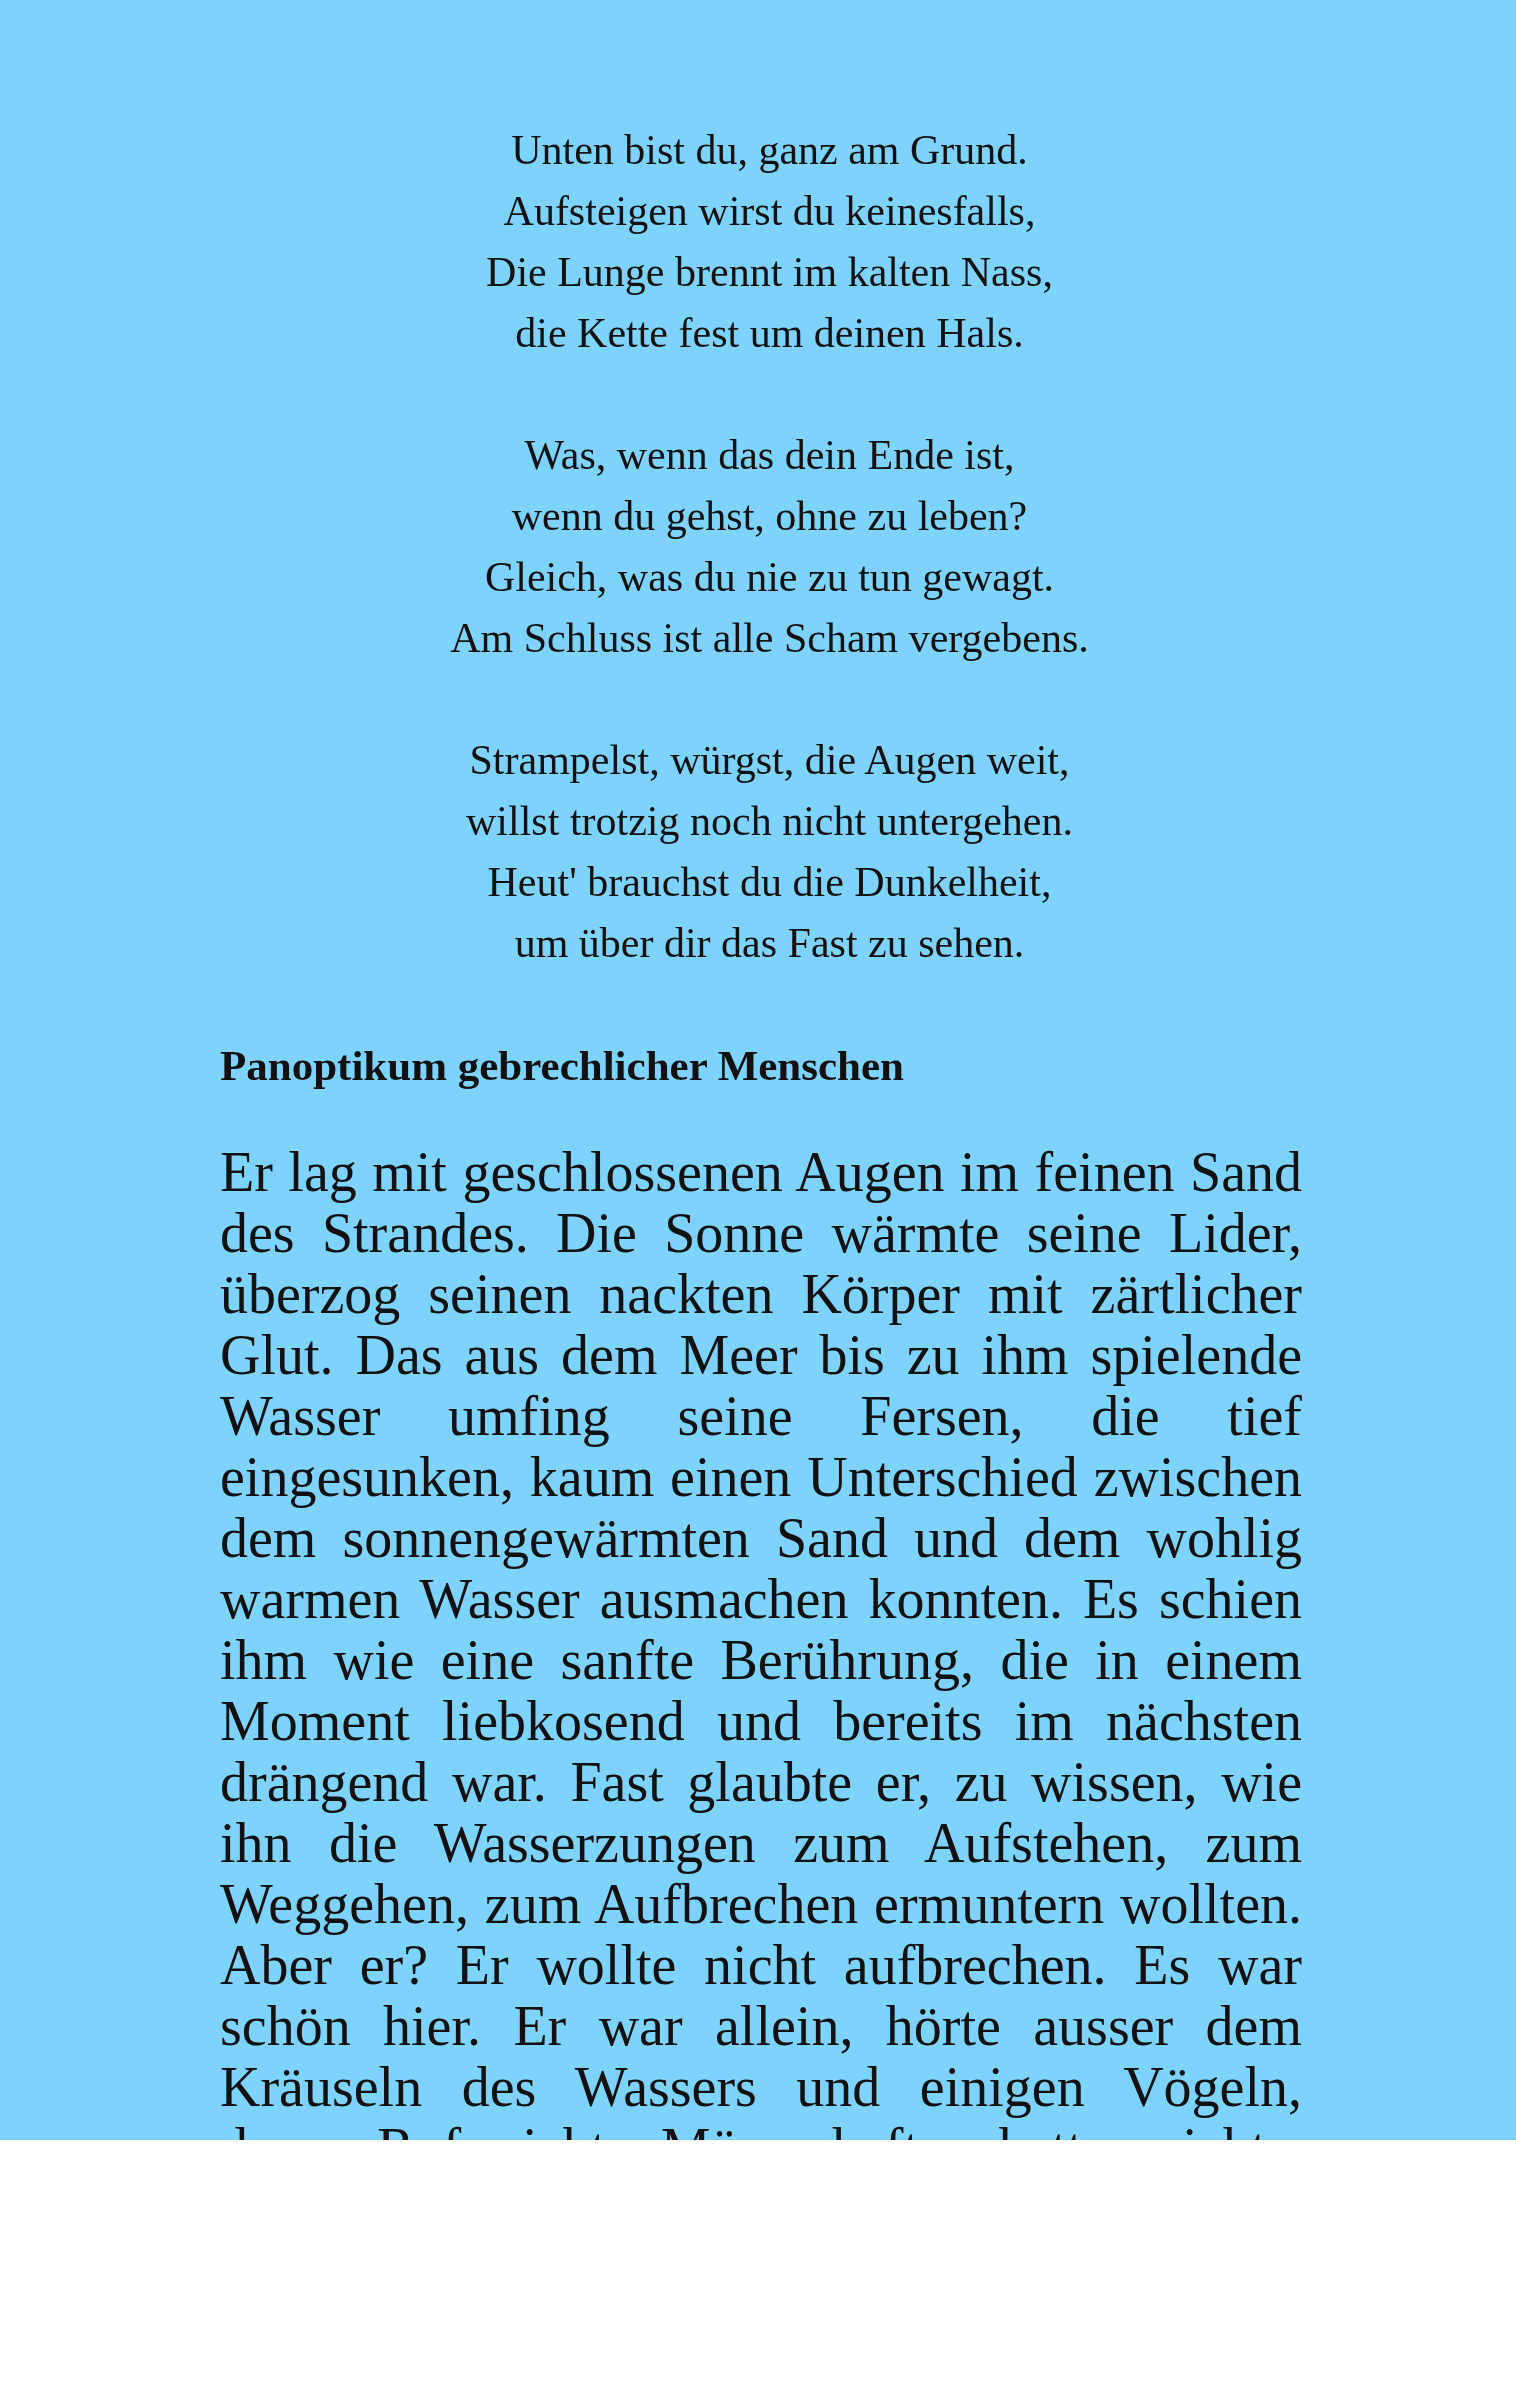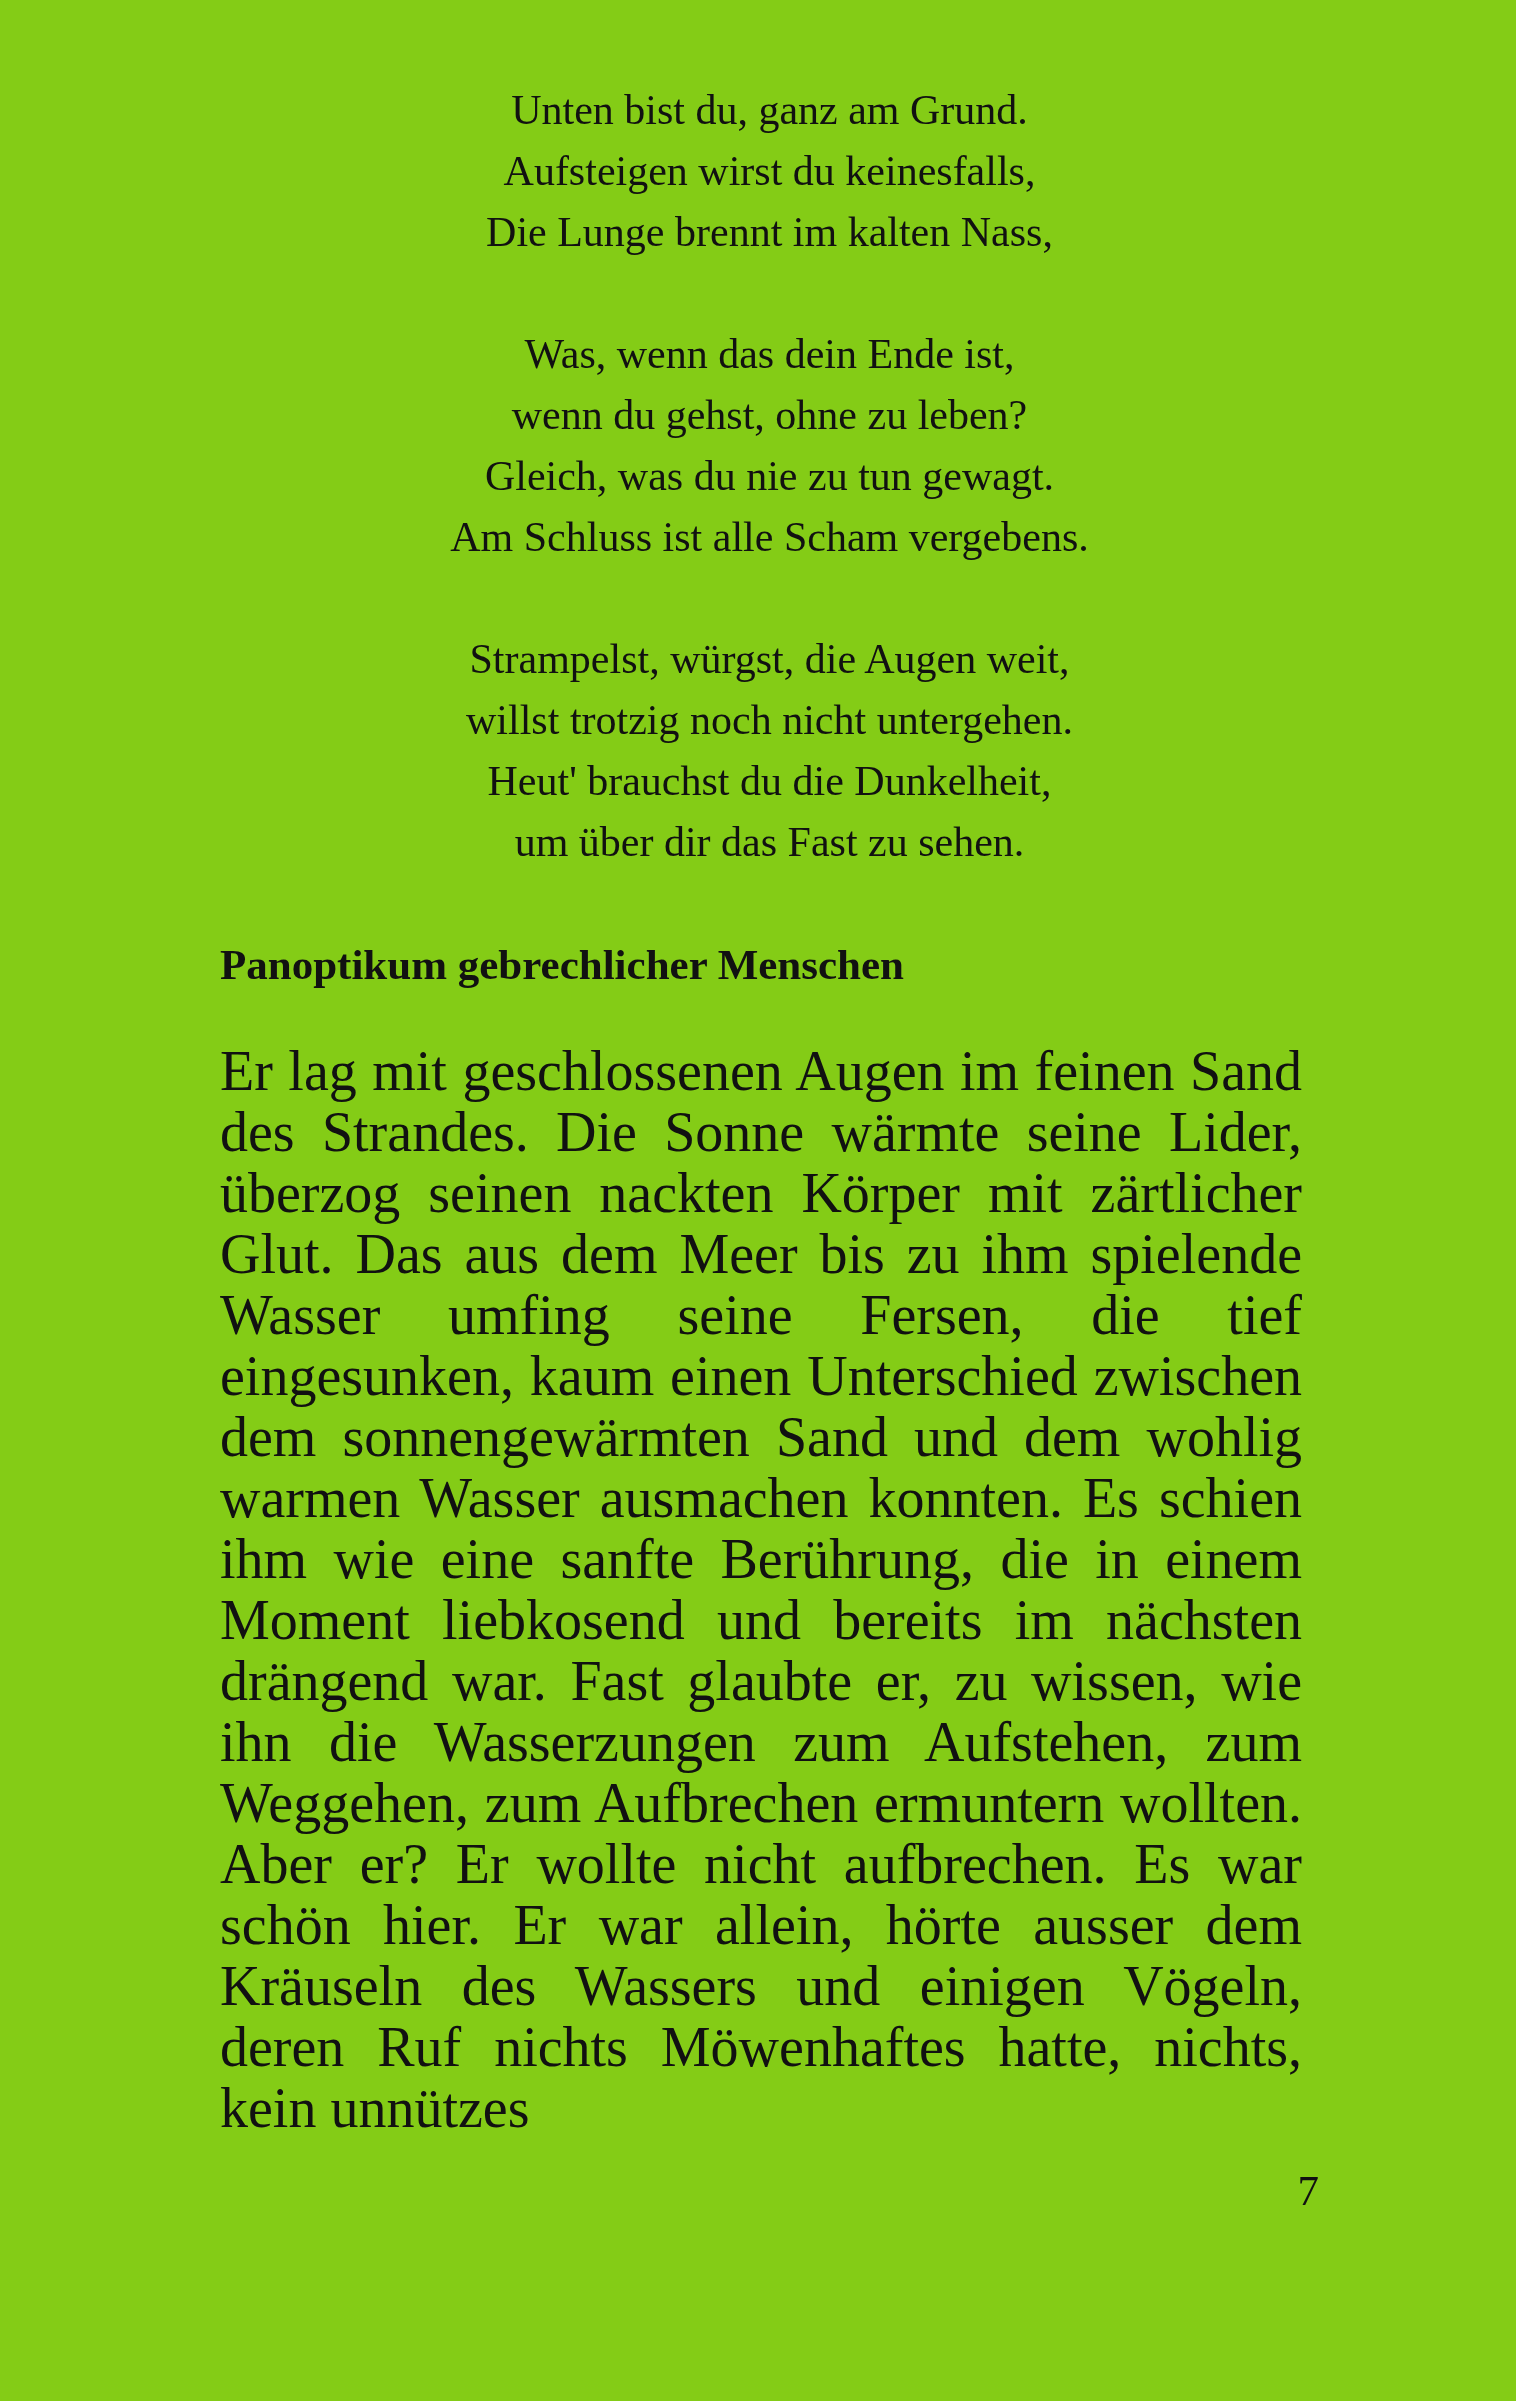--- a/index.html
+++ b/index.html
@@ -3,26 +3,26 @@
 <meta charset="utf-8">
 <style>
   html, body {
     margin: 0;
     padding: 0;
     background: #ffffff;
   }
   .page {
     position: relative;
     width: 1517px;
-    height: 2401px;
+    height: 2140px;
     box-sizing: border-box;
-    background: #84cc16;
+    background: #7dd3fc;
     color: #111111;
     font-family: "Liberation Serif", "DejaVu Serif", serif;
-    padding: 80px 198px 0 220px;
+    padding: 120px 198px 0 220px;
     overflow: hidden;
   }
   .poem {
     text-align: center;
     font-size: 42px;
     line-height: 61px;
   }
   .stanza {
     margin: 0 0 61px 0;
   }
@@ -55,20 +55,21 @@
 <body>
 
 <div class="page">
 
   <div class="poem">
 
     <div class="stanza">
       <div class="poem-line">Unten bist du, ganz am Grund.</div>
       <div class="poem-line">Aufsteigen wirst du keinesfalls,</div>
       <div class="poem-line">Die Lunge brennt im kalten Nass,</div>
+      <div class="poem-line">die Kette fest um deinen Hals.</div>
     </div>
 
     <div class="stanza">
       <div class="poem-line">Was, wenn das dein Ende ist,</div>
       <div class="poem-line">wenn du gehst, ohne zu leben?</div>
       <div class="poem-line">Gleich, was du nie zu tun gewagt.</div>
       <div class="poem-line">Am Schluss ist alle Scham vergebens.</div>
     </div>
 
     <div class="stanza">

